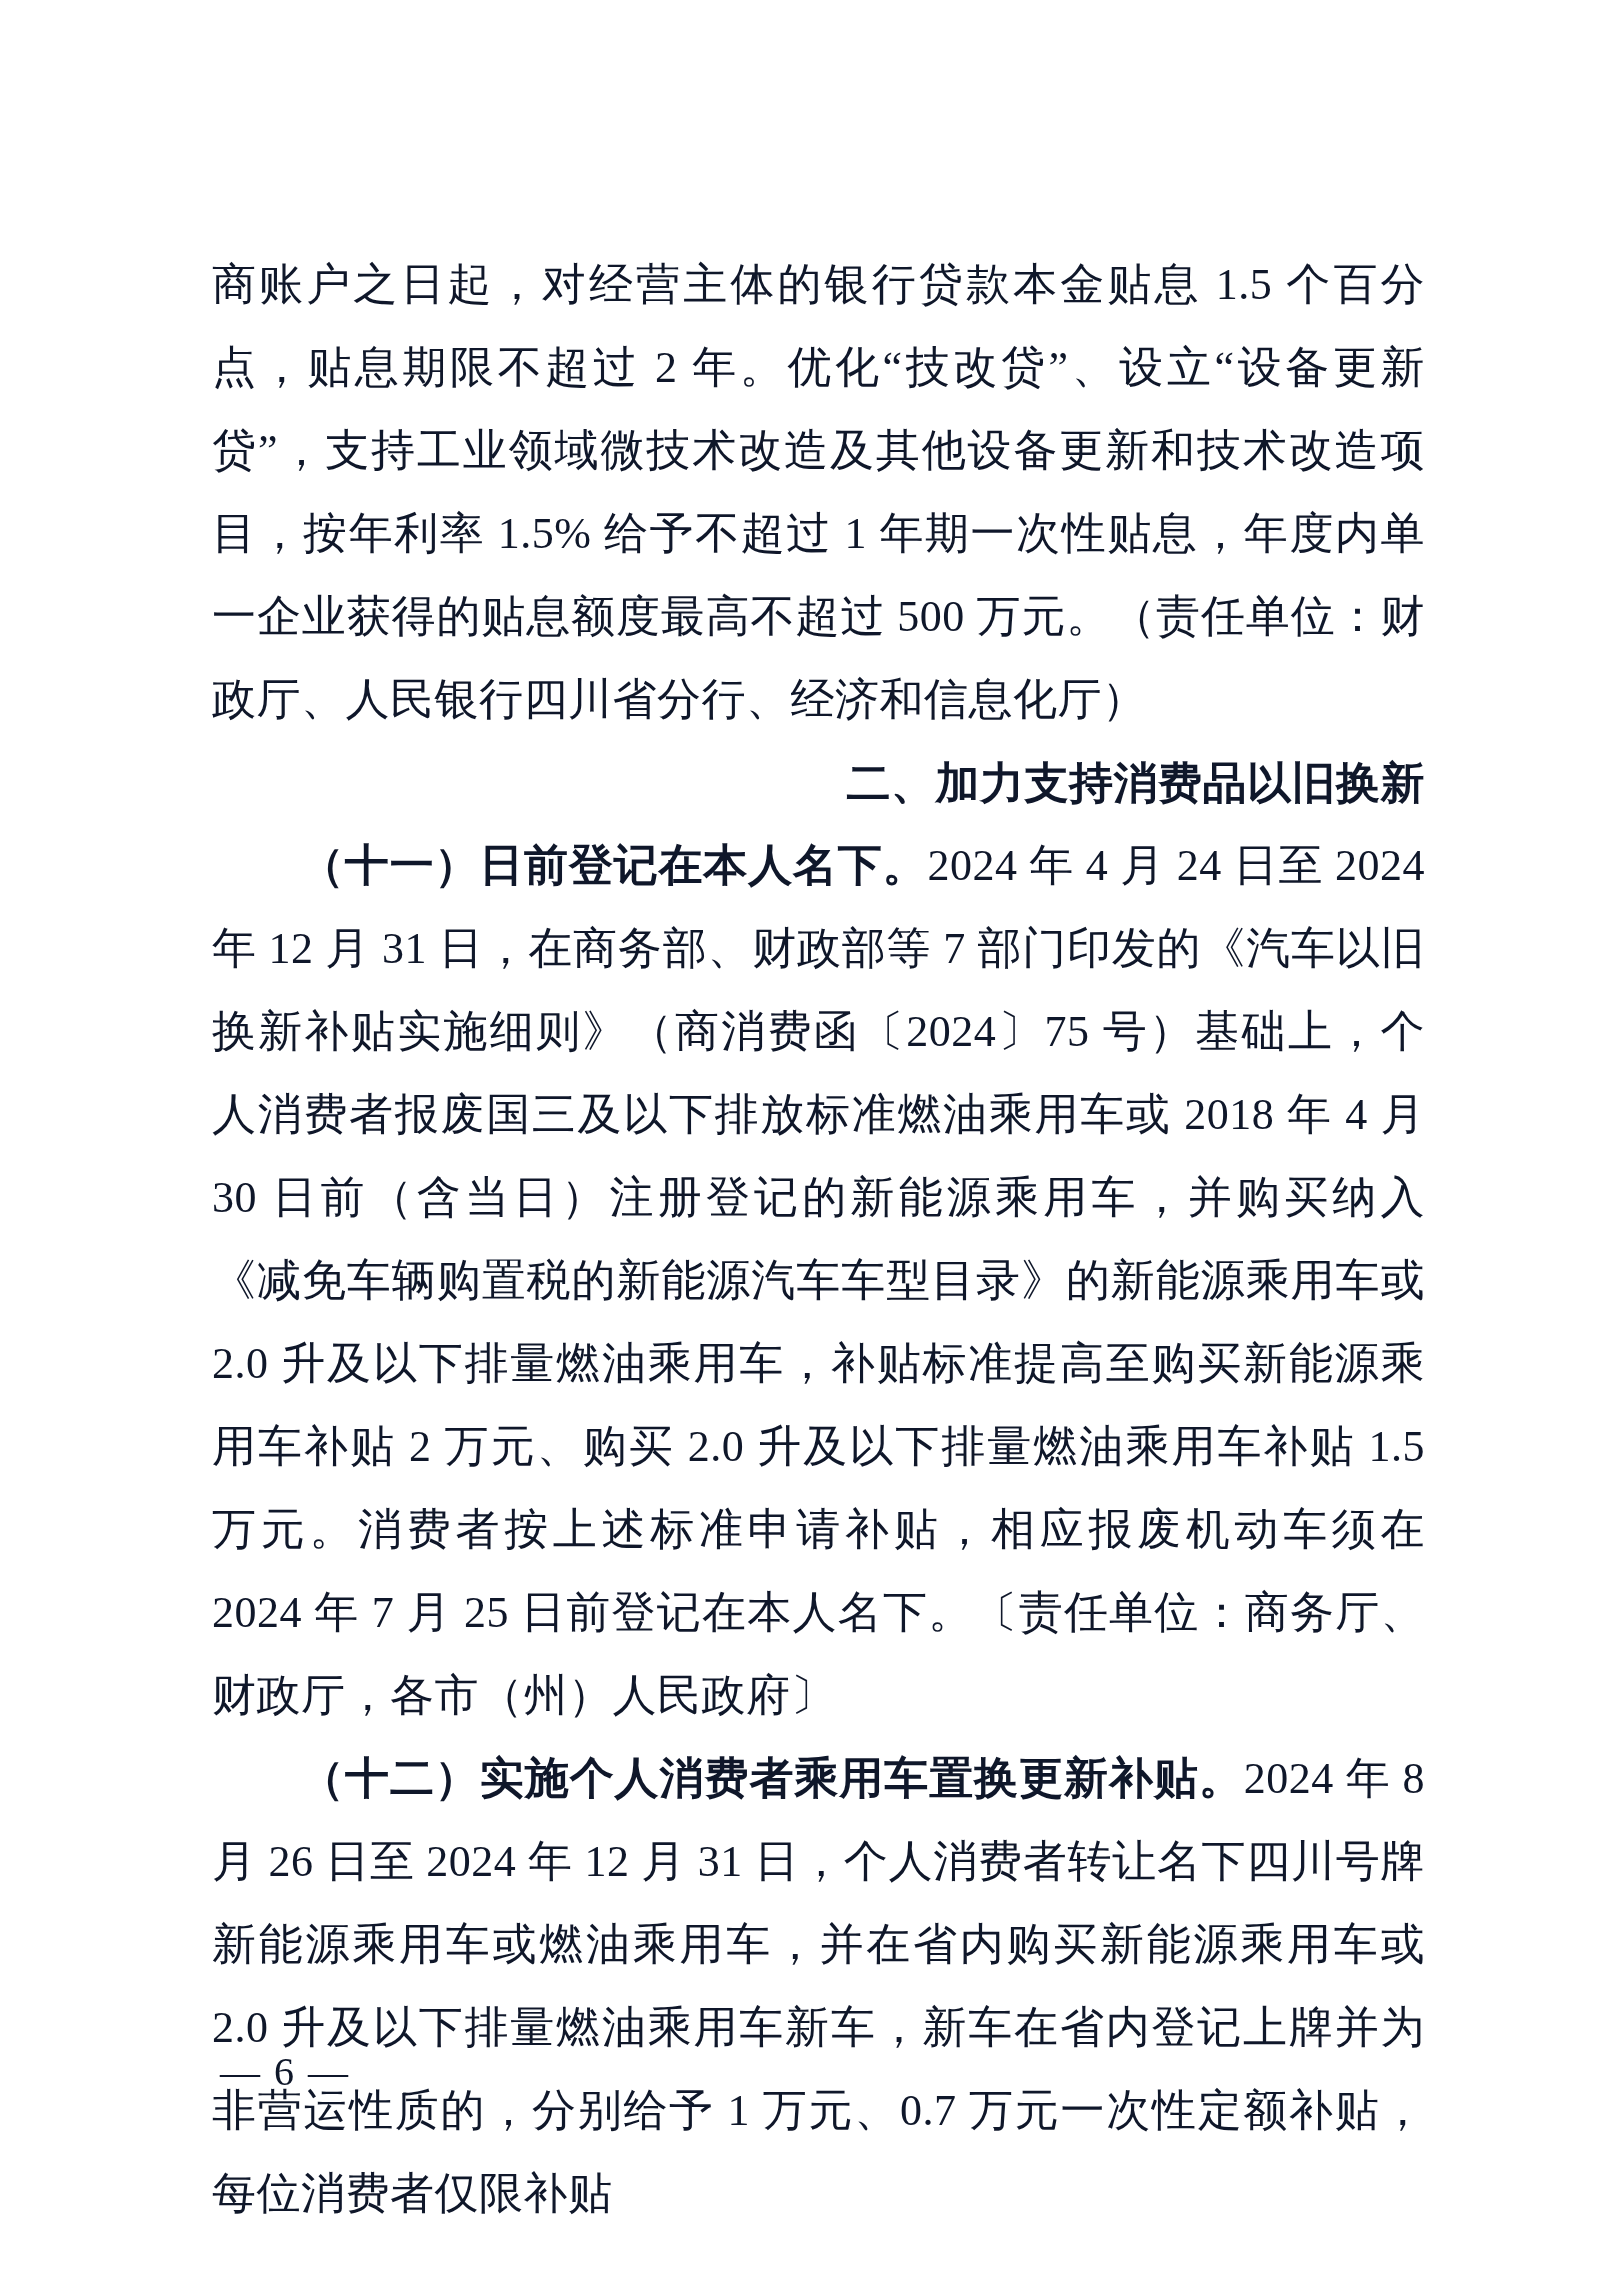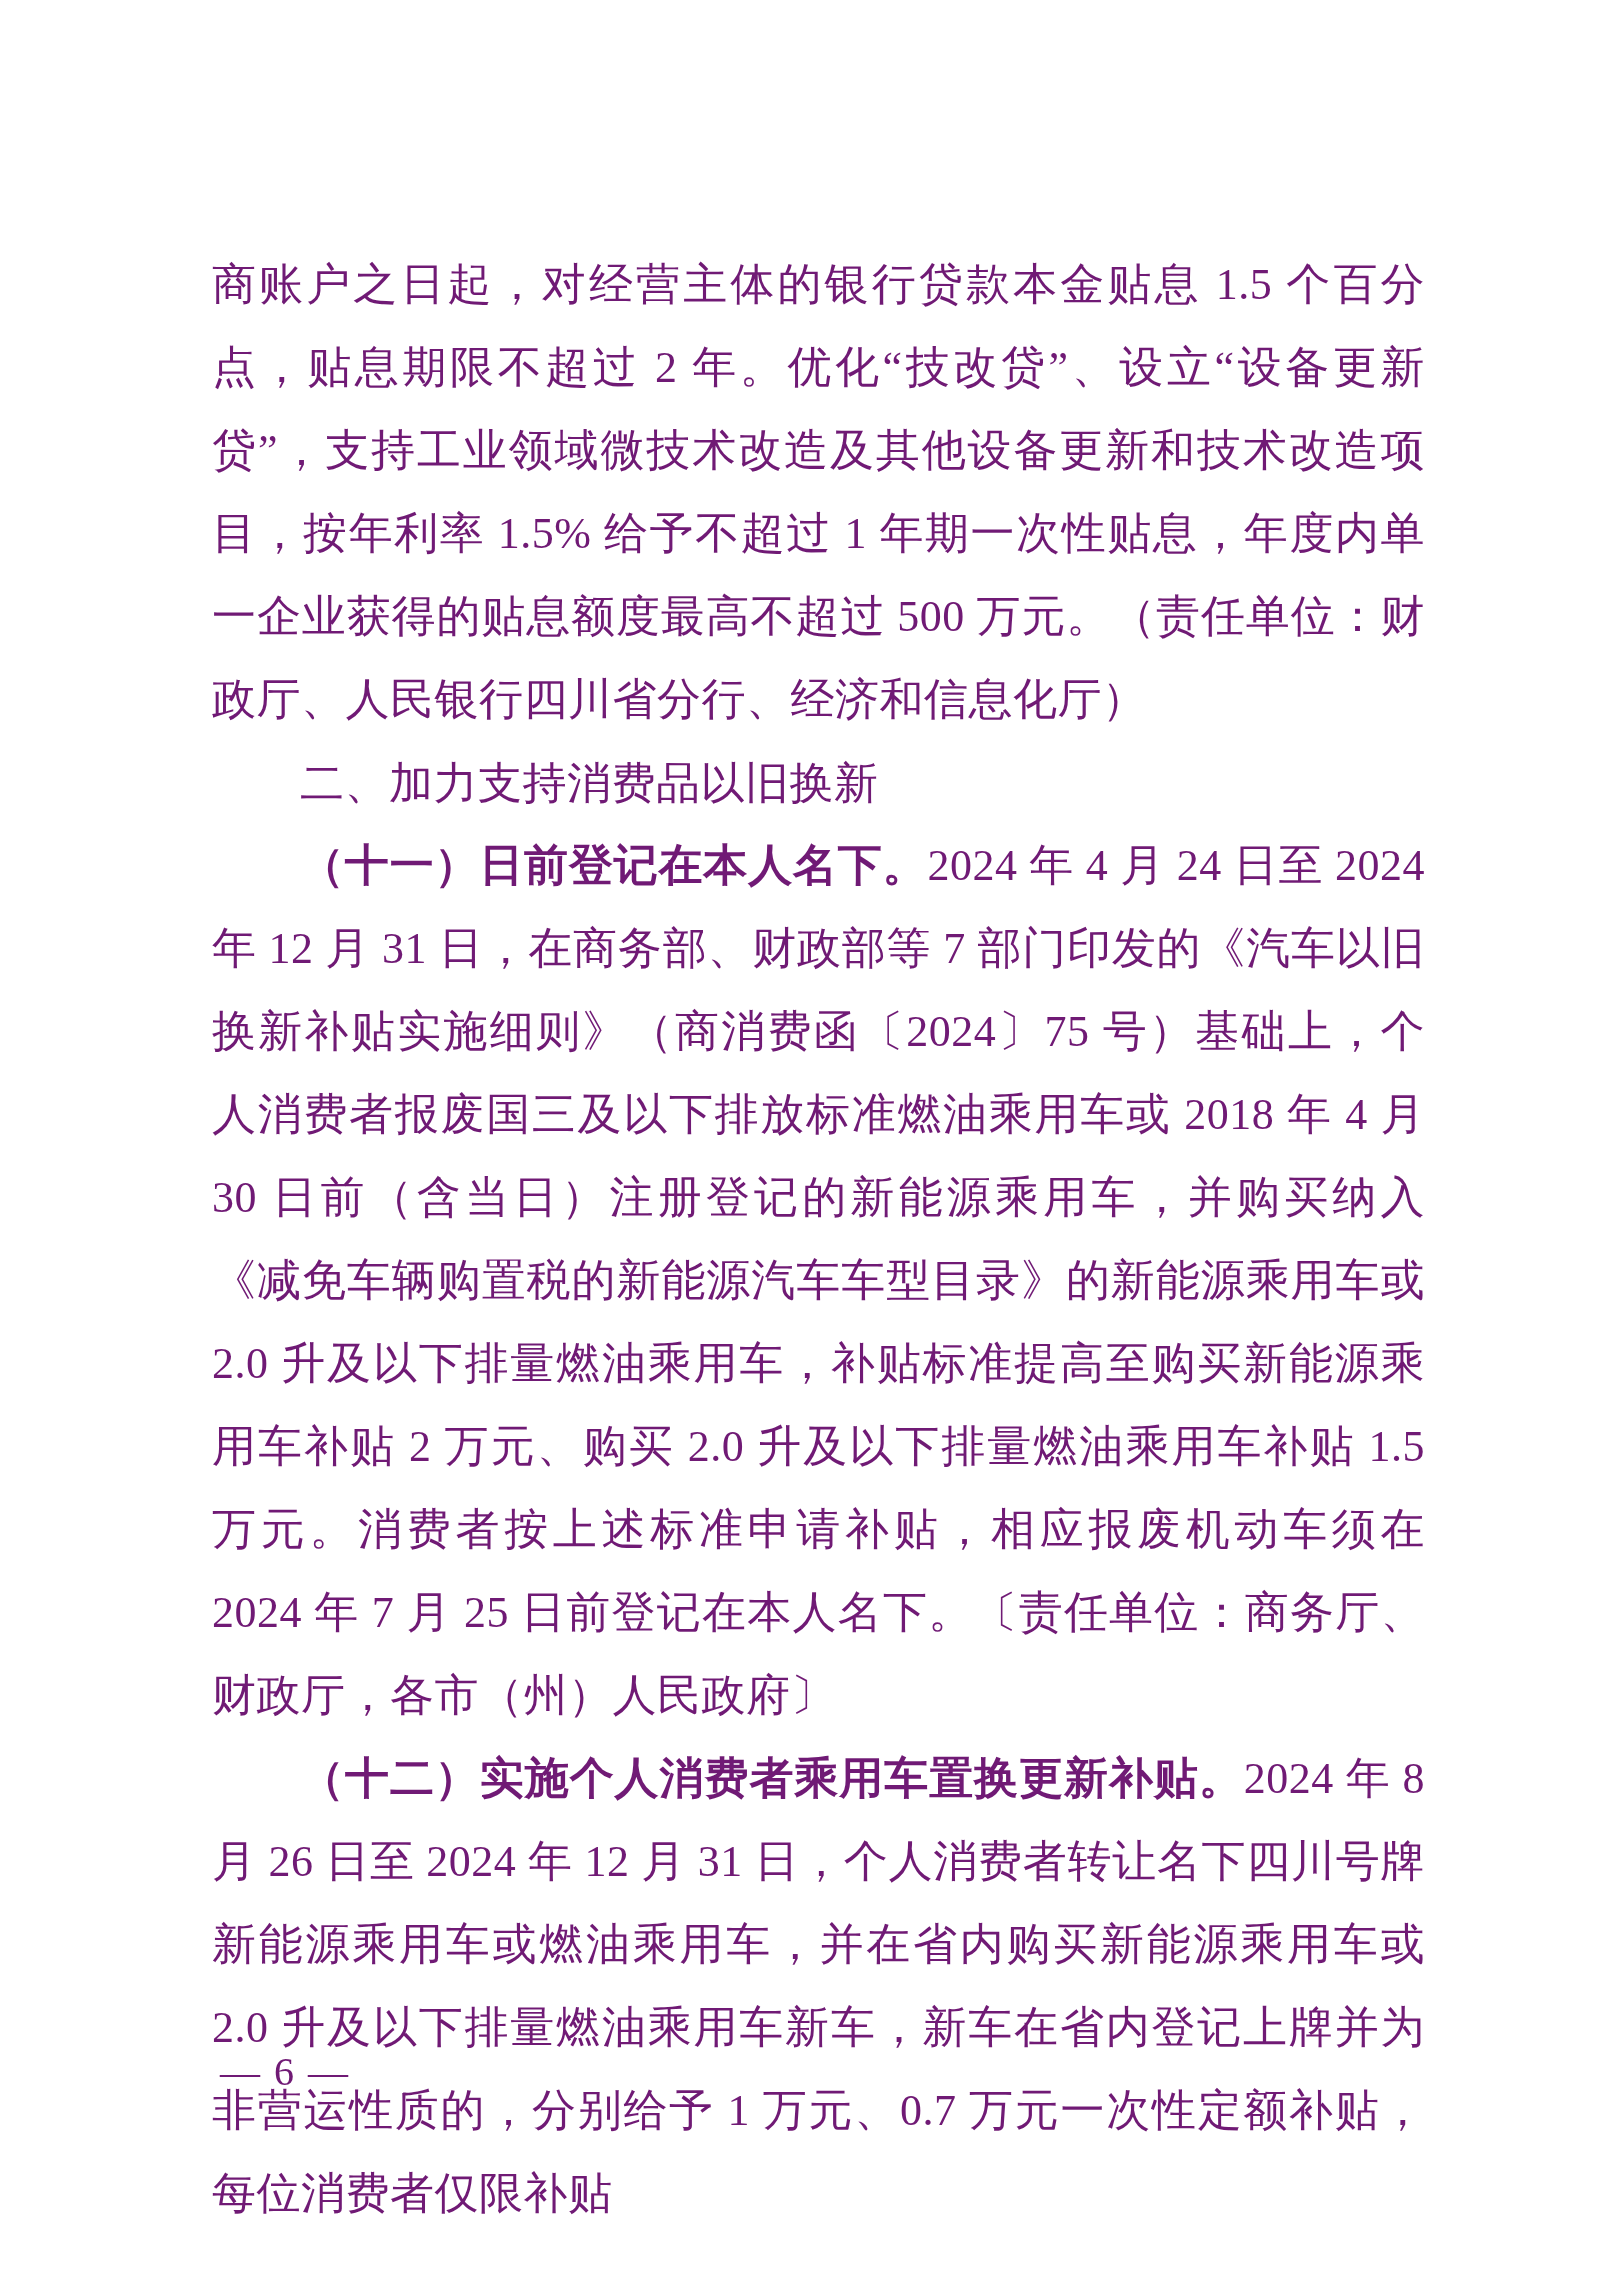--- a/index.html
+++ b/index.html
@@ -5,21 +5,21 @@
   html, body {
     margin: 0;
     padding: 0;
     background: #ffffff;
   }
   .page {
     position: relative;
     width: 1621px;
     height: 2293px;
     background: #ffffff;
-    color: #701a75;
+    color: #0f172a;
     font-family: "Liberation Serif", "DejaVu Serif", serif;
     overflow: hidden;
   }
   .content {
     position: absolute;
     left: 212px;
     top: 243px;
     width: 1213px;
   }
   .para {
@@ -29,22 +29,22 @@
     text-align: justify;
     text-justify: inter-character;
     letter-spacing: 0.5px;
     font-kerning: none;
   }
   .indent {
     text-indent: 88px;
   }
   .heading {
     font-family: "Liberation Sans", "DejaVu Sans", sans-serif;
-    font-weight: 400;
-    text-align: left;
+    font-weight: 700;
+    text-align: right;
   }
   .lead {
     font-weight: 700;
   }
   .page-number {
     position: absolute;
     left: 220px;
     top: 2049px;
     font-size: 40px;
     line-height: 45px;

